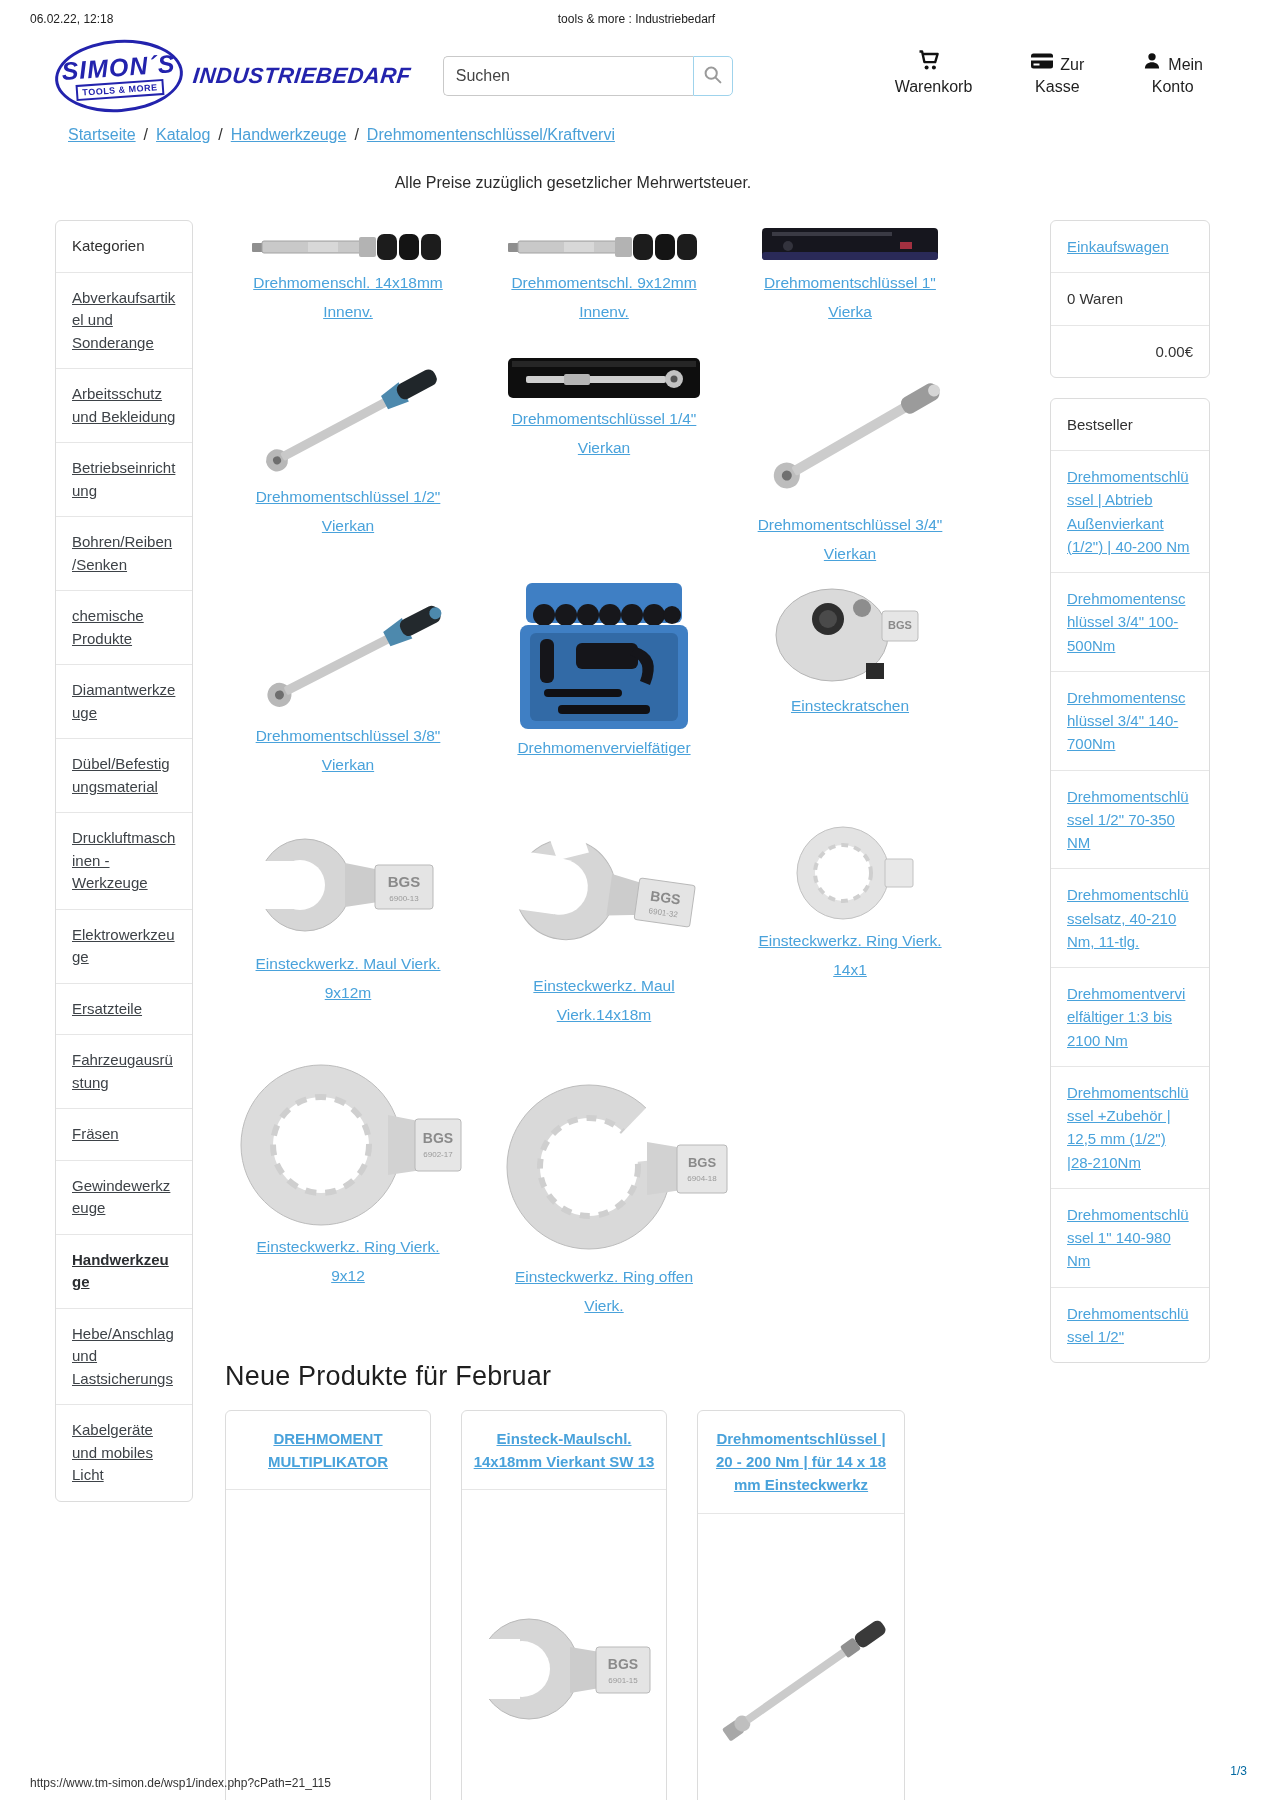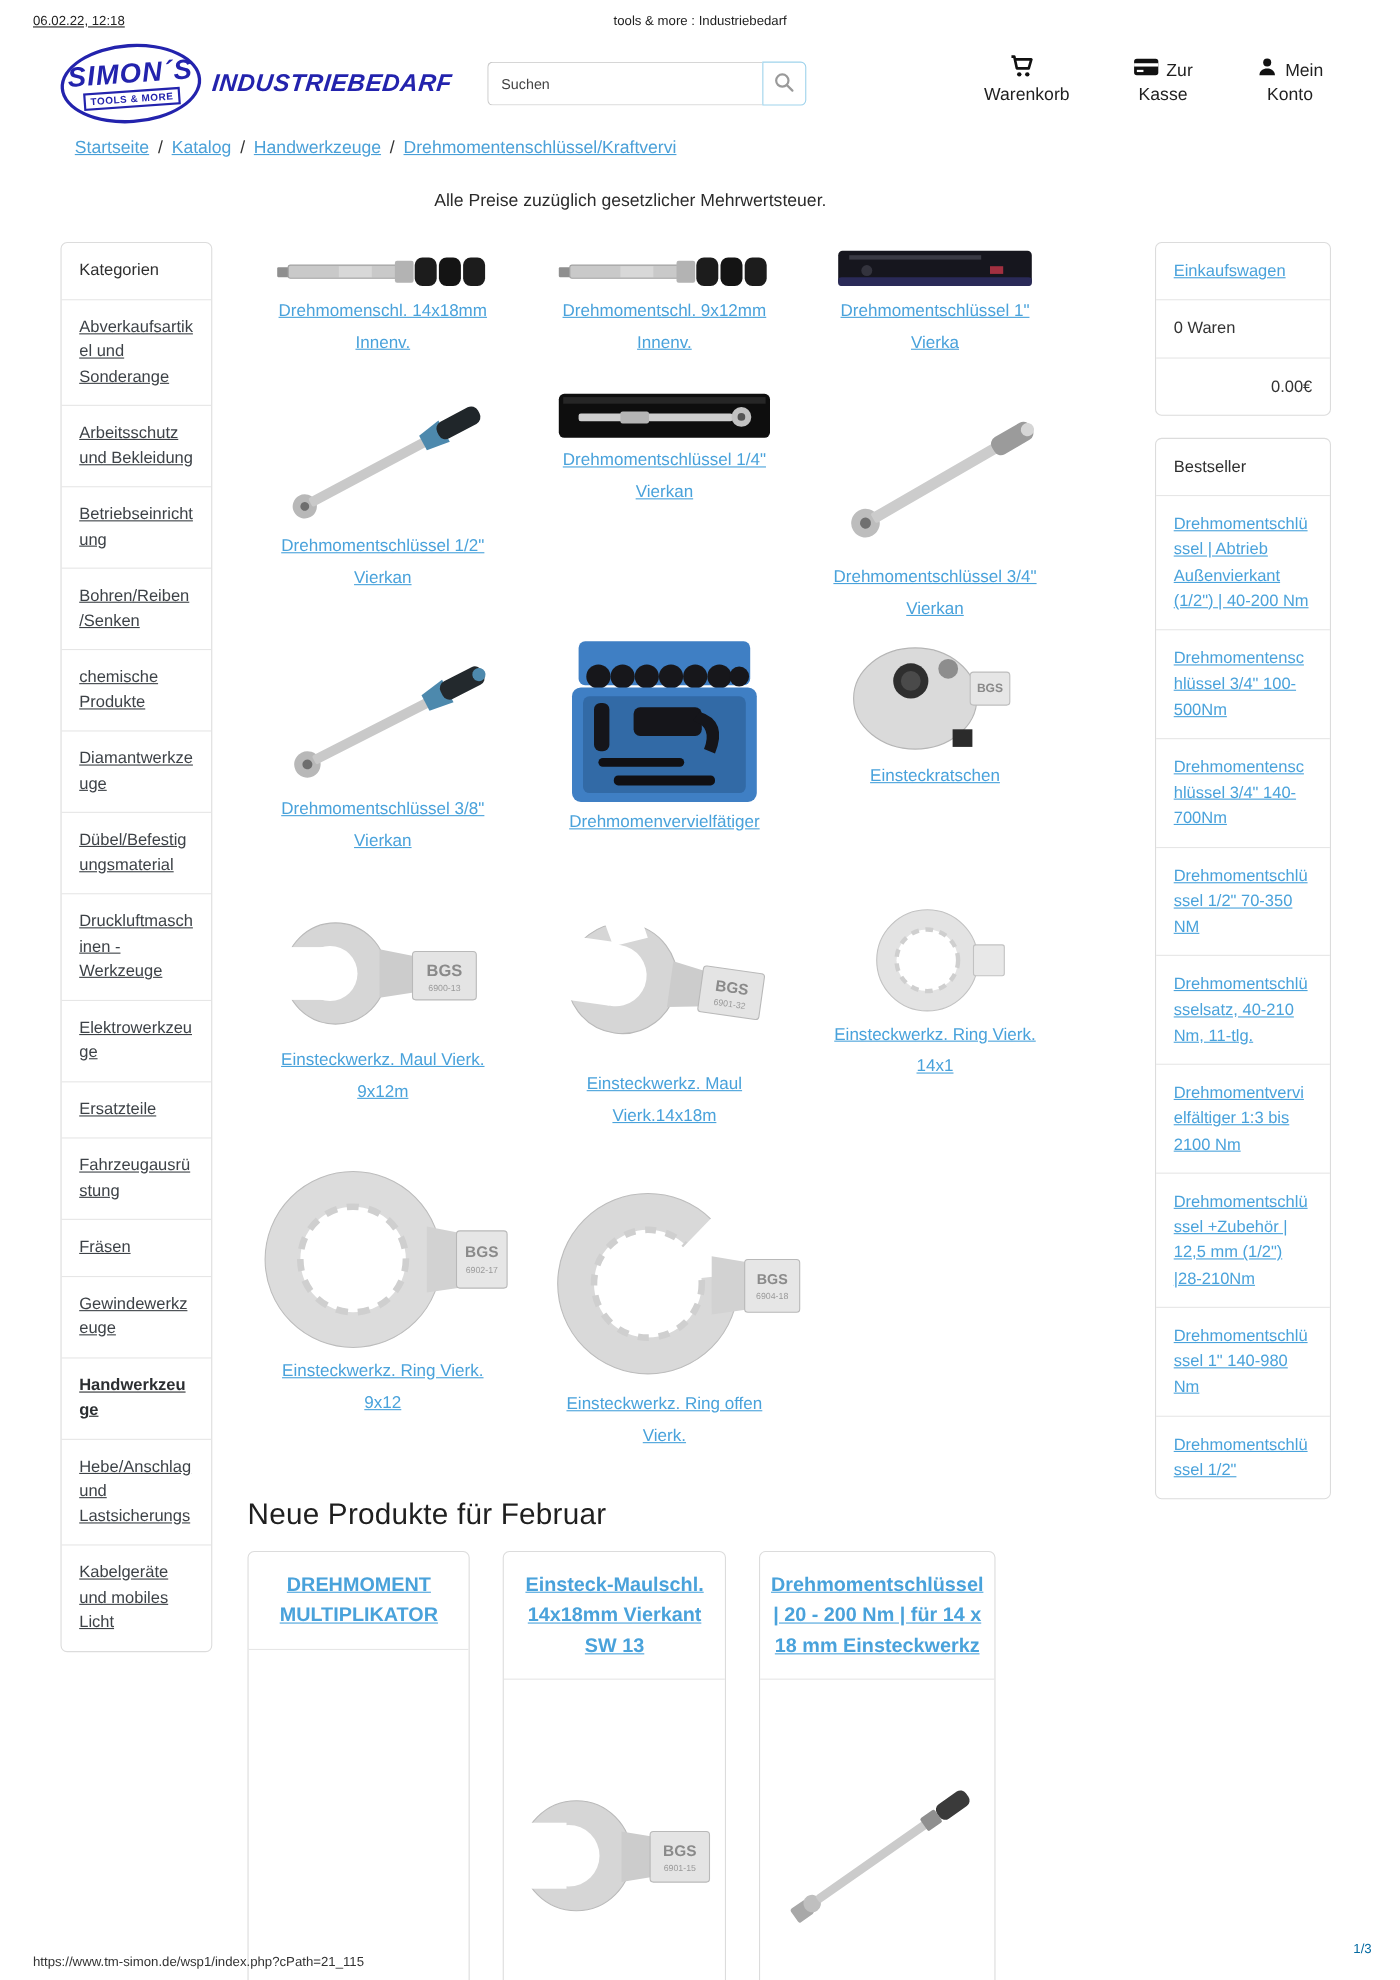--- a/index.html
+++ b/index.html
@@ -5,42 +5,42 @@
   * { margin:0; padding:0; box-sizing:border-box; }
   html,body { width:1273px; height:1800px; }
   body {
     position:relative; overflow:hidden; background:#fff;
     font-family:"Liberation Sans", sans-serif; color:#333;
   }
   a { cursor:pointer; }
 
   
   .print-top { position:absolute; top:12px; left:0; width:100%; font-size:12px; color:#222; }
-  .print-top .ts { position:absolute; left:30px; top:0;text-decoration:underline; }
+  .print-top .ts { position:absolute; left:30px; top:0; }
   .print-top .ttl { position:absolute; left:0; right:0; text-align:center; top:0; }
   .print-bottom-url { position:absolute; left:30px; bottom:10px; font-size:12px; color:#333; }
   .print-bottom-page { position:absolute; right:26px; bottom:22px; font-size:12px; color:#0369a1; }
 
   
   .site-header { display:flex; align-items:center; padding:40px 60px 0 55px; }
   .logo { display:flex; align-items:center; }
   .logo-oval {
     width:128px; height:72px; border:3px solid #2323ad; border-radius:50%;
     display:flex; flex-direction:column; align-items:center; justify-content:center;
     transform:rotate(-4deg); background:#fff; position:relative;
   }
   .logo-name { color:#2323ad; font-weight:700; font-style:italic; font-size:25px; letter-spacing:1px; line-height:1; }
   .logo-tag { margin-top:2px; border:2px solid #2323ad; background:#fff; color:#2323ad;
     font-size:9px; font-weight:700; padding:1px 4px; letter-spacing:.5px; }
   .logo-wordmark { color:#2323ad; font-weight:700; font-style:italic; font-size:22px;
     letter-spacing:.5px; margin-left:10px; transform:skewX(-6deg); }
   .search-wrap { display:flex; margin-left:32px; }
   .search-input {
     width:250px; height:40px; border:1px solid #c9c9c9; border-right:none; border-radius:5px 0 0 5px;
-    padding:0 12px; font-size:13px; color:#333; font-family:"Liberation Sans",sans-serif; outline:none;
+    padding:0 12px; font-size:16px; color:#333; font-family:"Liberation Sans",sans-serif; outline:none;
   }
   .search-input::placeholder { color:#444; opacity:1; }
   .search-btn {
     width:40px; height:40px; background:#fff; border:1px solid #9fd3ec; border-radius:0 5px 5px 0;
     display:flex; align-items:center; justify-content:center; cursor:pointer;
   }
   .hdr-nav { display:flex; margin-left:auto; gap:58px; padding-right:10px; }
   .hdr-nav-item { text-align:center; font-size:16px; color:#1f1f1f; cursor:pointer; line-height:1.45; }
   .hdr-nav-item .row1 { display:flex; align-items:center; justify-content:center; gap:6px; height:22px; }
 
@@ -67,21 +67,21 @@
   .pcell { display:flex; flex-direction:column; align-items:center; justify-content:flex-start; padding:6px 8px; }
   .r1 { min-height:126px; } .r2 { min-height:192px; } .r3 { min-height:240px; }
   .r4 { min-height:236px; } .r5 { min-height:272px; }
   .pimg { display:flex; align-items:flex-start; justify-content:center; }
   .plink { display:block; text-align:center; font-size:15.5px; line-height:1.9; color:#49a2db; text-decoration:underline; max-width:205px; }
 
   .new-heading { margin:34px 0 18px 0; font-size:27px; color:#1f1f1f; font-weight:400; letter-spacing:.2px; }
   .cards { display:grid; grid-template-columns:repeat(3,1fr); gap:30px; }
   .card { border:1px solid #dcdcdc; border-radius:6px; min-height:438px; display:flex; flex-direction:column; }
   .card-head { padding:16px 10px; text-align:center; border-bottom:1px solid #e6e6e6; }
-  .card-head a { font-size:18px; font-weight:700; line-height:1.55; color:#49a2db; text-decoration:underline; }
+  .card-head a { font-size:15px; font-weight:700; line-height:1.55; color:#49a2db; text-decoration:underline; }
   .card-body { flex:1; display:flex; align-items:center; justify-content:center; padding:8px; }
 
   .right-col { width:160px; flex:none; margin-left:145px; }
   .right-col .cell { padding:14px 16px; font-size:15px; line-height:1.55; }
   .right-col a { color:#49a2db; text-decoration:underline; overflow-wrap:anywhere; display:block; }
   .cart-box { margin-bottom:20px; }
   .cart-total { text-align:right; }
   .best-title, .cats-title { color:#2f2f2f; }
 
   svg text { font-family:"Liberation Sans",sans-serif; }

